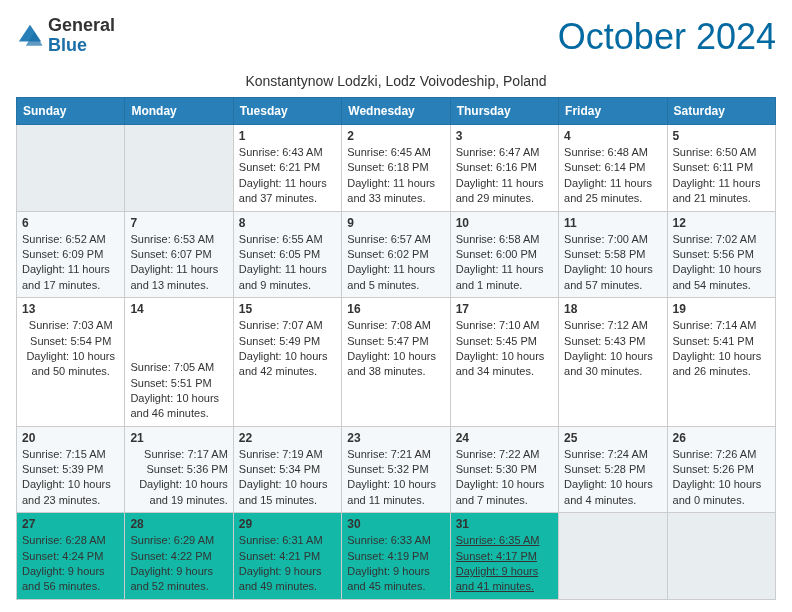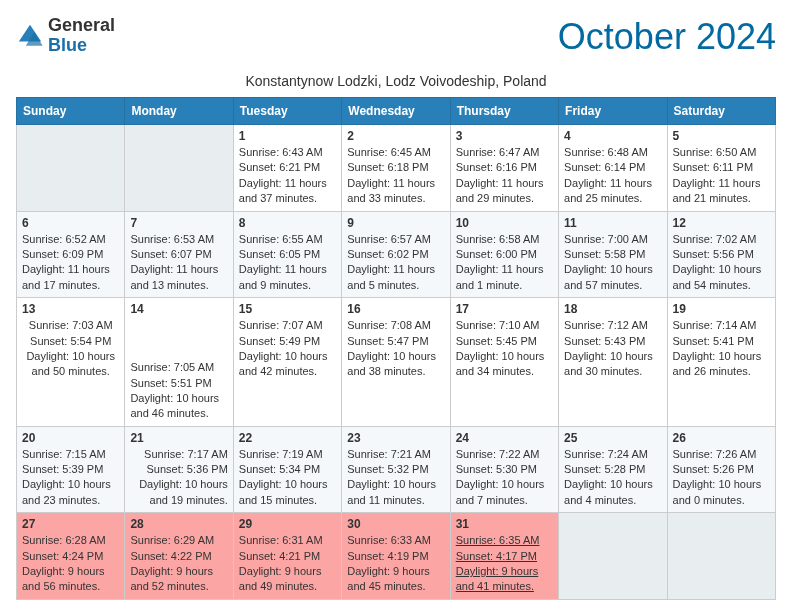--- a/index.html
+++ b/index.html
@@ -81,21 +81,21 @@
       line-height: 1.4;
       font-size: 11px;
     }
     .empty-cell {
       background: #e8edf0 !important;
     }
     tbody tr:last-child td {
       background: #e8edf0;
     }
     tbody tr:last-child td.has-data {
-      background: #fca5a5;
+      background: #14b8a6;
     }
   </style>
 </head>
 <body>
 
 <div class="header">
   <div class="logo">
     <svg class="logo-icon" viewBox="0 0 40 40">
       <polygon points="20,4 36,28 4,28" fill="#2980b9"></polygon>
       <polygon points="26,14 38,34 14,34" fill="#1a6fa8" opacity="0.7"></polygon>

